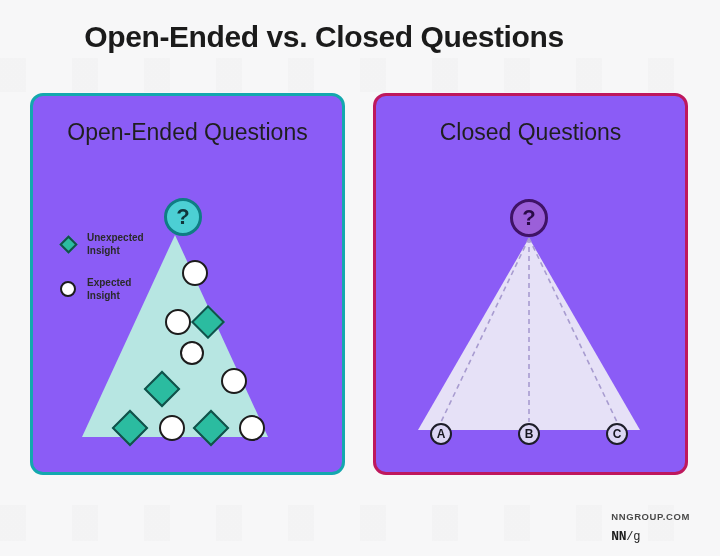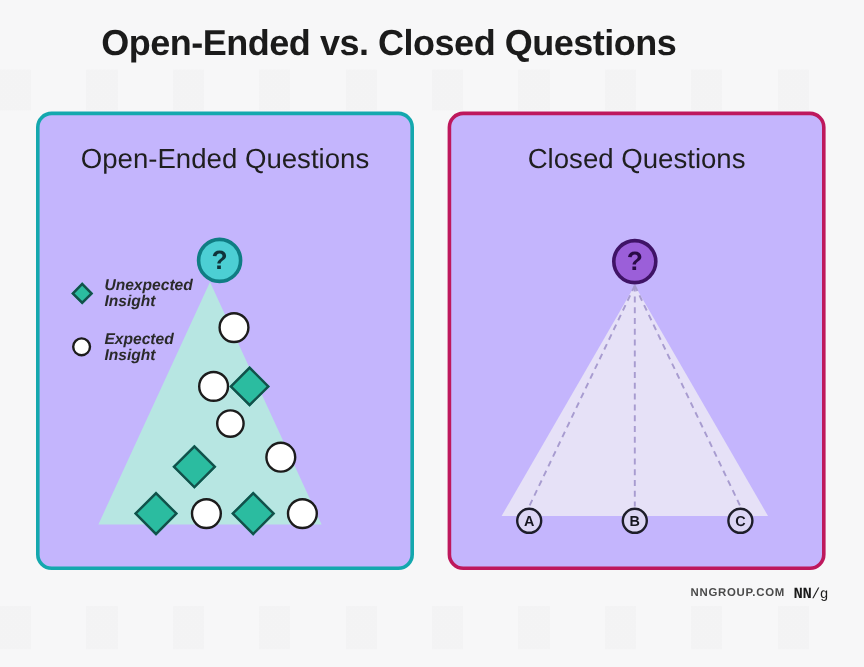--- a/index.html
+++ b/index.html
@@ -46,21 +46,21 @@
     font-weight: bold;
     color: #1b1b1b;
     letter-spacing: -0.4px;
     font-family: "Liberation Sans", sans-serif;
   }
 
   .panel {
     position: absolute;
     top: 93px;
     height: 382px;
-    background: #c4b5fd;
+    background: #8b5cf6;
     border-radius: 13px;
     box-sizing: border-box;
   }
   #panel-open {
     left: 30px;
     width: 315px;
     border: 3px solid #14a8ae;
   }
   #panel-closed {
     left: 373px;
@@ -144,26 +144,25 @@
   }
   .legend-glyph {
     width: 22px;
     flex: 0 0 22px;
     display: flex;
     align-items: center;
     justify-content: center;
   }
   .legend-label {
     margin-left: 8px;
-    font-size: 13px;
+    font-size: 10px;
     line-height: 13px;
     font-weight: bold;
     color: #2a2a2a;
     white-space: pre-line;
-    font-style: italic;
   }
 
   .diamond {
     background: #2bbca0;
     border: 2px solid #13504a;
     transform: rotate(45deg);
     box-sizing: border-box;
   }
   .circle-marker {
     background: #ffffff;
@@ -198,24 +197,25 @@
     position: absolute;
     left: 0; top: 0;
     width: 720px; height: 556px;
     z-index: 3;
     pointer-events: none;
   }
 
   #footer-credit {
     position: absolute;
     right: 30px;
-    top: 487px;
-    display: flex;
-    align-items: center;
+    top: 511px;
+    display: flex;
+    align-items: flex-start;
     gap: 7px;
+    flex-direction: column;
   }
   #footer-site {
     font-size: 9.5px;
     letter-spacing: 0.6px;
     color: #4a4a4a;
     font-weight: bold;
   }
   #footer-logo {
     font-size: 13px;
     font-weight: bold;

